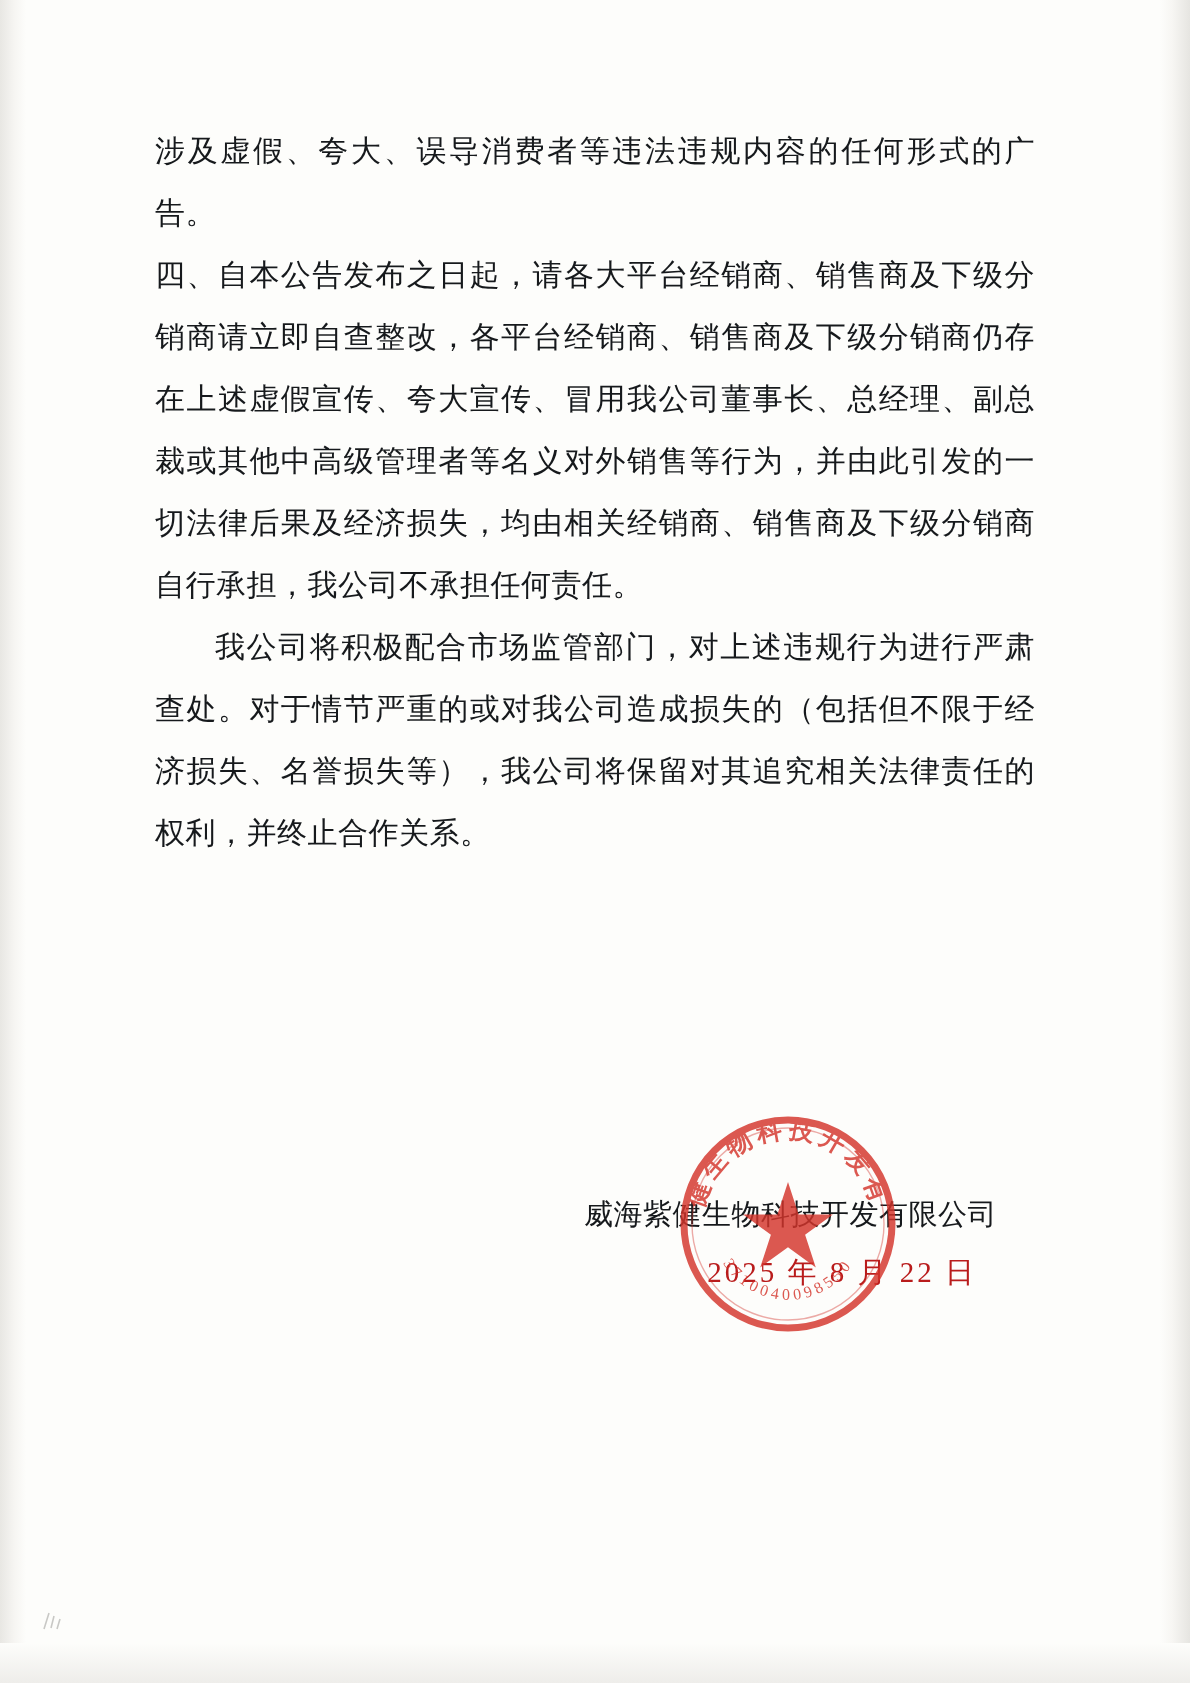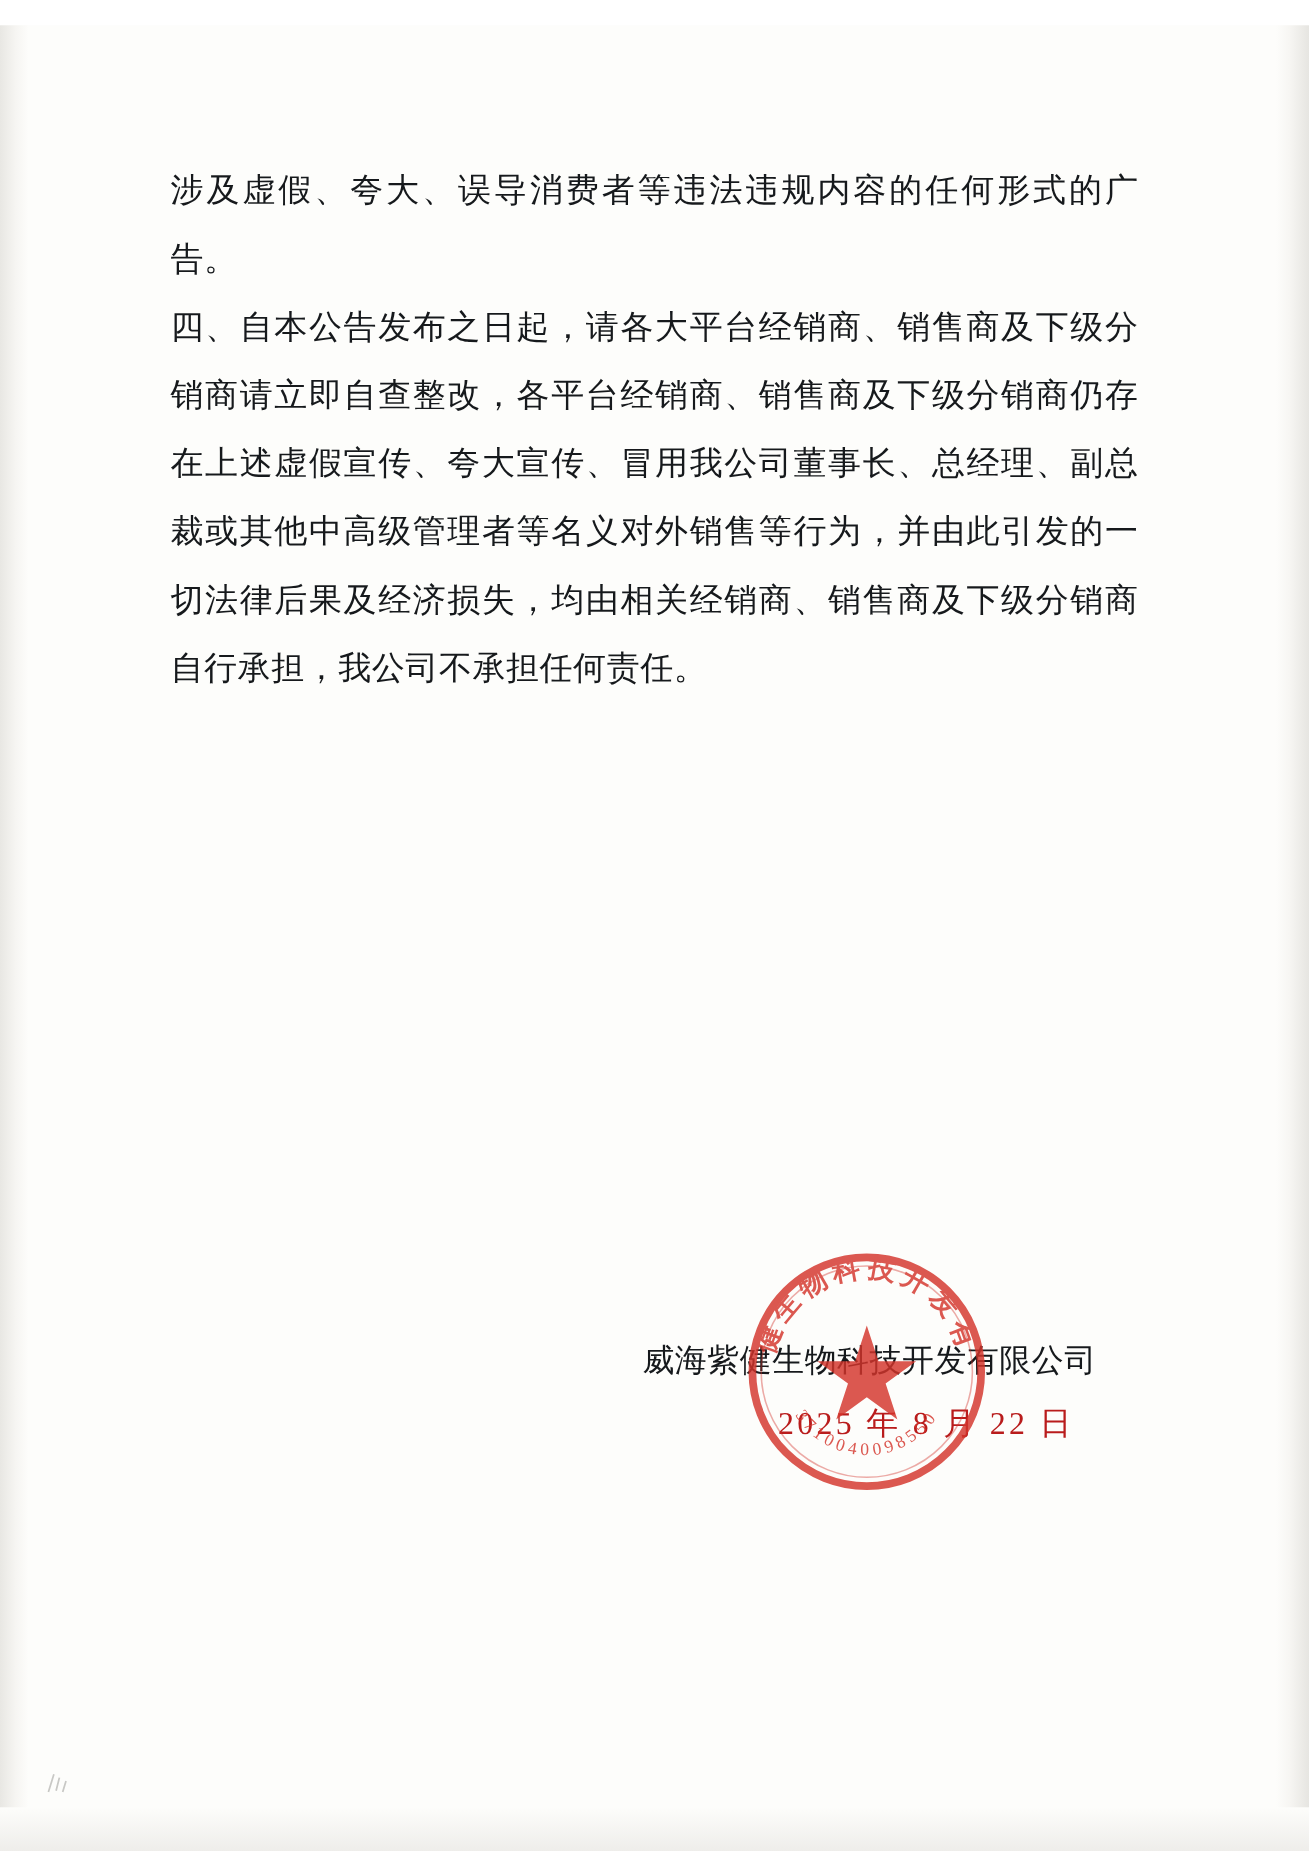--- a/index.html
+++ b/index.html
@@ -12,21 +12,20 @@
     background: #ffffff;
     font-family: "Liberation Serif", "DejaVu Serif", serif;
     position: relative;
     overflow: hidden;
   }
 
   .page {
     position: absolute;
     inset: 0;
     background: #fdfdfb;
-    margin-top: 23px;
   }
 
   
   .paper-edge-left {
     position: absolute;
     left: 0; top: 0;
     width: 26px; height: 100%;
     background: linear-gradient(to right, #e8e7e3 0%, #f6f5f2 55%, #fdfdfb 100%);
   }
   .paper-edge-right {
@@ -114,20 +113,21 @@
 
 <div class="page">
 
   <div class="paper-edge-left"></div>
   <div class="paper-edge-right"></div>
   <div class="paper-edge-bottom"></div>
 
   <div class="content">
     <p class="para">涉及虚假、夸大、误导消费者等违法违规内容的任何形式的广告。</p>
     <p class="para">四、自本公告发布之日起，请各大平台经销商、销售商及下级分销商请立即自查整改，各平台经销商、销售商及下级分销商仍存在上述虚假宣传、夸大宣传、冒用我公司董事长、总经理、副总裁或其他中高级管理者等名义对外销售等行为，并由此引发的一切法律后果及经济损失，均由相关经销商、销售商及下级分销商自行承担，我公司不承担任何责任。</p>
+    <p class="para indent">我公司将积极配合市场监管部门，对上述违规行为进行严肃查处。对于情节严重的或对我公司造成损失的（包括但不限于经济损失、名誉损失等），我公司将保留对其追究相关法律责任的权利，并终止合作关系。</p>
   </div>
 
   <div class="signature-block">
     <div class="sig-line">威海紫健生物科技开发有限公司</div>
     <div class="sig-date">2025 年 8 月 22 日</div>
   </div>
 
   <div class="seal">
     <svg width="232" height="232" viewBox="0 0 232 232" xmlns="http://www.w3.org/2000/svg">
       <defs>

